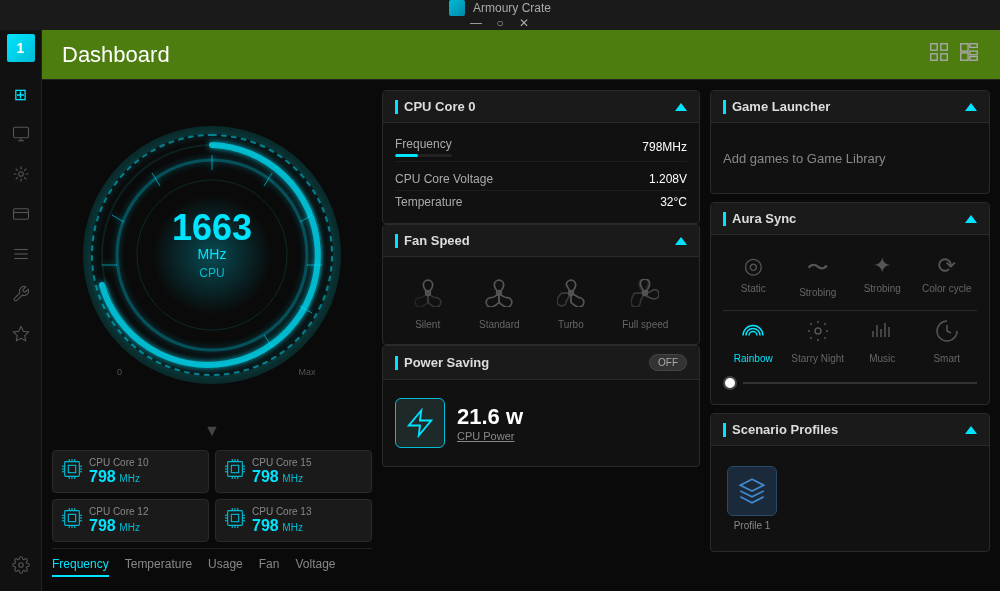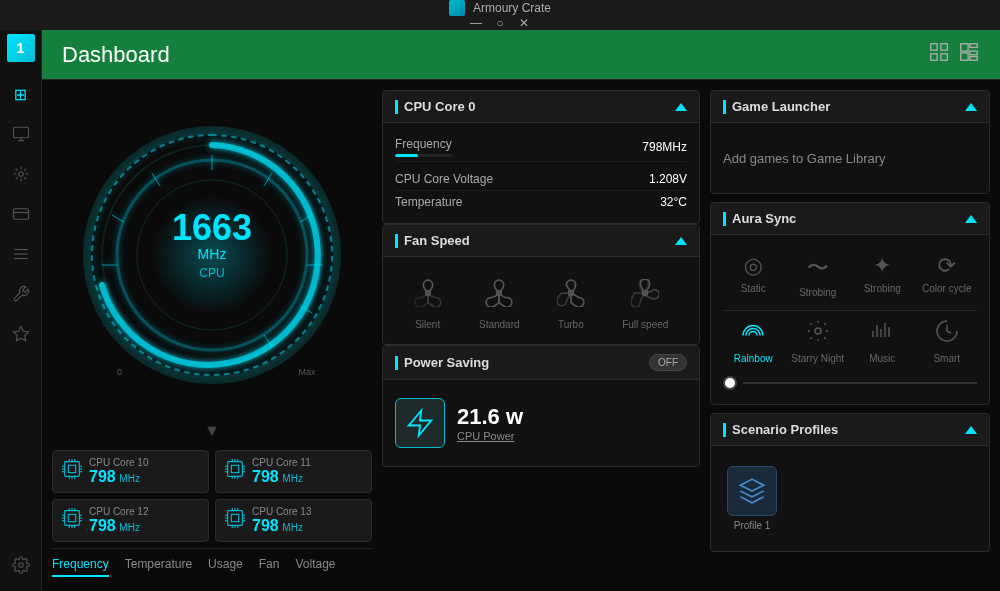--- a/index.html
+++ b/index.html
@@ -110,21 +110,21 @@
       overflow: hidden;
     }
 
     
     .header {
       height: 50px;
       display: flex;
       align-items: center;
       justify-content: space-between;
       padding: 0 20px;
-      background: #15803d;
+      background: #4d7c0f;
       border-bottom: 1px solid #222;
       flex-shrink: 0;
     }
     .header-title {
       font-size: 22px;
       font-weight: 300;
       color: #fff;
     }
     .header-icons {
       display: flex;
@@ -705,21 +705,21 @@
                   <line x1="15" y1="20" x2="15" y2="23"></line>
                 <line x1="1" y1="9" x2="4" y2="9"></line>
                   <line x1="1" y1="12" x2="4" y2="12"></line>
                   <line x1="1" y1="15" x2="4" y2="15"></line>
                 <line x1="20" y1="9" x2="23" y2="9"></line>
                   <line x1="20" y1="12" x2="23" y2="12"></line>
                   <line x1="20" y1="15" x2="23" y2="15"></line>
               </svg>
             </div>
             <div class="core-info">
-              <div class="core-name">CPU Core 11</div>
+              <div class="core-name">CPU Core 15</div>
               <div>
                 <span class="core-freq">798</span>
                 <span class="core-freq-unit">MHz</span>
               </div>
             </div>
           </div>
           <div class="core-item">
             <div class="core-icon">
               <svg width="22" height="22" viewBox="0 0 24 24" fill="none" stroke="#00bcd4" stroke-width="1.2">
                 <rect x="4" y="4" width="16" height="16" rx="1"></rect>

